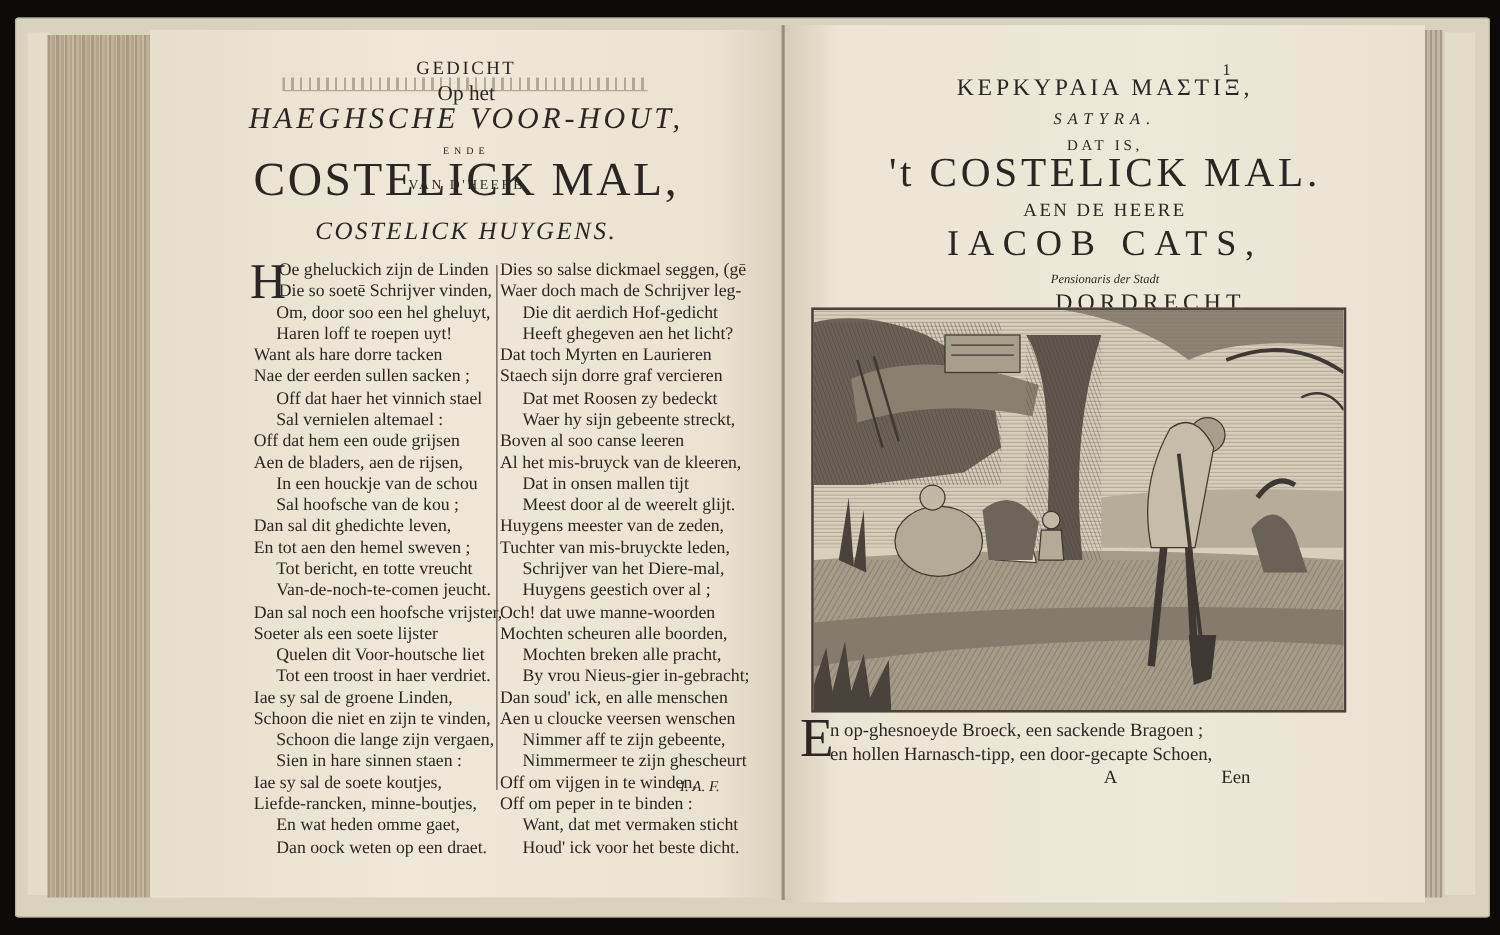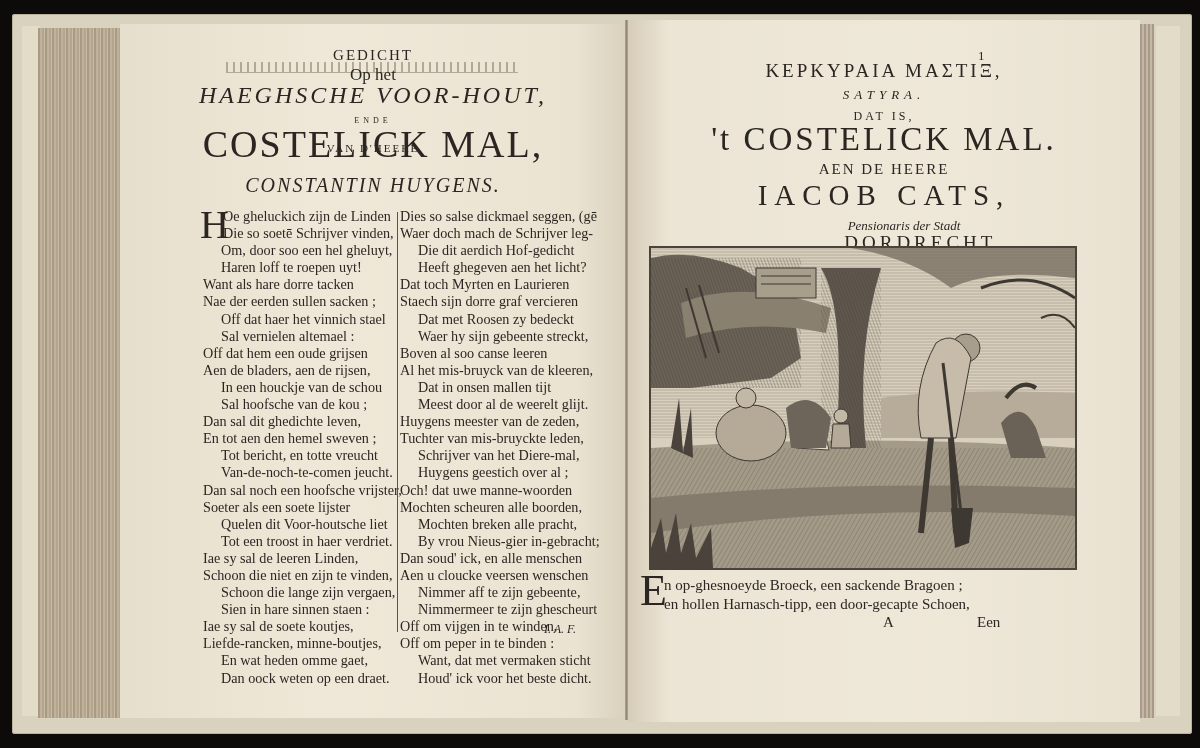--- a/index.html
+++ b/index.html
@@ -66,21 +66,21 @@
   .sig { position: absolute; left: 424px; top: 598px; font-size: 12px; font-style: italic; }
 
   
   .r-num { position: absolute; left: 350px; top: 28px; font-size: 13px; }
   .r-greek { top: 40px; font-size: 19px; letter-spacing: 3px; }
   .r-sat { top: 67px; font-size: 13px; font-style: italic; letter-spacing: 5px; }
   .r-dat { top: 89px; font-size: 12px; letter-spacing: 3px; }
   .r-cost { top: 101px; font-size: 33px; letter-spacing: 3px; }
   .r-aen { top: 141px; font-size: 15px; letter-spacing: 2px; }
   .r-iacob { top: 159px; font-size: 29px; letter-spacing: 7px; }
-  .r-pens { top: 198px; font-size: 13px; font-style: italic; padding-left: 20px; }
+  .r-pens { top: 198px; font-size: 10px; font-style: italic; }
   .r-dord { top: 212px; font-size: 19px; letter-spacing: 4px; padding-left: 40px; }
 
   .plate {
     position: absolute; left: 21px; top: 226px; width: 424px; height: 320px;
     border: 2px solid #4a433c; overflow: hidden;
     background: #bfb5a2;
   }
   .r-text { position: absolute; left: 36px; top: 556px; font-size: 15px; line-height: 19px; white-space: nowrap; }
   .dropcap-e { position: absolute; left: 12px; top: 551px; font-size: 44px; line-height: 40px; }
   .r-sig { position: absolute; left: 255px; top: 594px; font-size: 15px; }
@@ -96,21 +96,21 @@
 <div class="fore-right"></div>
 
 <div class="page left">
   <div class="c l-gedicht">GEDICHT</div>
   <div class="ornament"></div>
   <div class="c l-ophet">Op het</div>
   <div class="c l-haeg">HAEGHSCHE VOOR-HOUT,</div>
   <div class="c l-ende">ENDE</div>
   <div class="c l-cost">COSTELICK MAL,</div>
   <div class="c l-van">VAN D'HEERE</div>
-  <div class="c l-const">CONSTANTIN HUYGENS.</div>
+  <div class="c l-const">COSTELICK HUYGENS.</div>
 
   <div class="dropcap-h">H</div>
   <div class="col col-a" id="colA">
       <div class="ln first">Oe gheluckich zijn de Linden</div>
       <div class="ln first">Die so soetē Schrijver vinden,</div>
       <div class="ln ind">Om, door soo een hel gheluyt,</div>
       <div class="ln ind">Haren loff te roepen uyt!</div>
       <div class="ln">Want als hare dorre tacken</div>
       <div class="ln">Nae der eerden sullen sacken ;</div>
       <div class="ln ind">Off dat haer het vinnich stael</div>
@@ -120,21 +120,21 @@
       <div class="ln ind">In een houckje van de schou</div>
       <div class="ln ind">Sal hoofsche van de kou ;</div>
       <div class="ln">Dan sal dit ghedichte leven,</div>
       <div class="ln">En tot aen den hemel sweven ;</div>
       <div class="ln ind">Tot bericht, en totte vreucht</div>
       <div class="ln ind">Van-de-noch-te-comen jeucht.</div>
       <div class="ln">Dan sal noch een hoofsche vrijster,</div>
       <div class="ln">Soeter als een soete lijster</div>
       <div class="ln ind">Quelen dit Voor-houtsche liet</div>
       <div class="ln ind">Tot een troost in haer verdriet.</div>
-      <div class="ln">Iae sy sal de leeren Linden,</div>
+      <div class="ln">Iae sy sal de groene Linden,</div>
       <div class="ln">Schoon die niet en zijn te vinden,</div>
       <div class="ln ind">Schoon die lange zijn vergaen,</div>
       <div class="ln ind">Sien in hare sinnen staen :</div>
       <div class="ln">Iae sy sal de soete koutjes,</div>
       <div class="ln">Liefde-rancken, minne-boutjes,</div>
       <div class="ln ind">En wat heden omme gaet,</div>
       <div class="ln ind">Dan oock weten op een draet.</div>
     </div>
   <div class="divider"></div>
   <div class="col col-b" id="colB">

